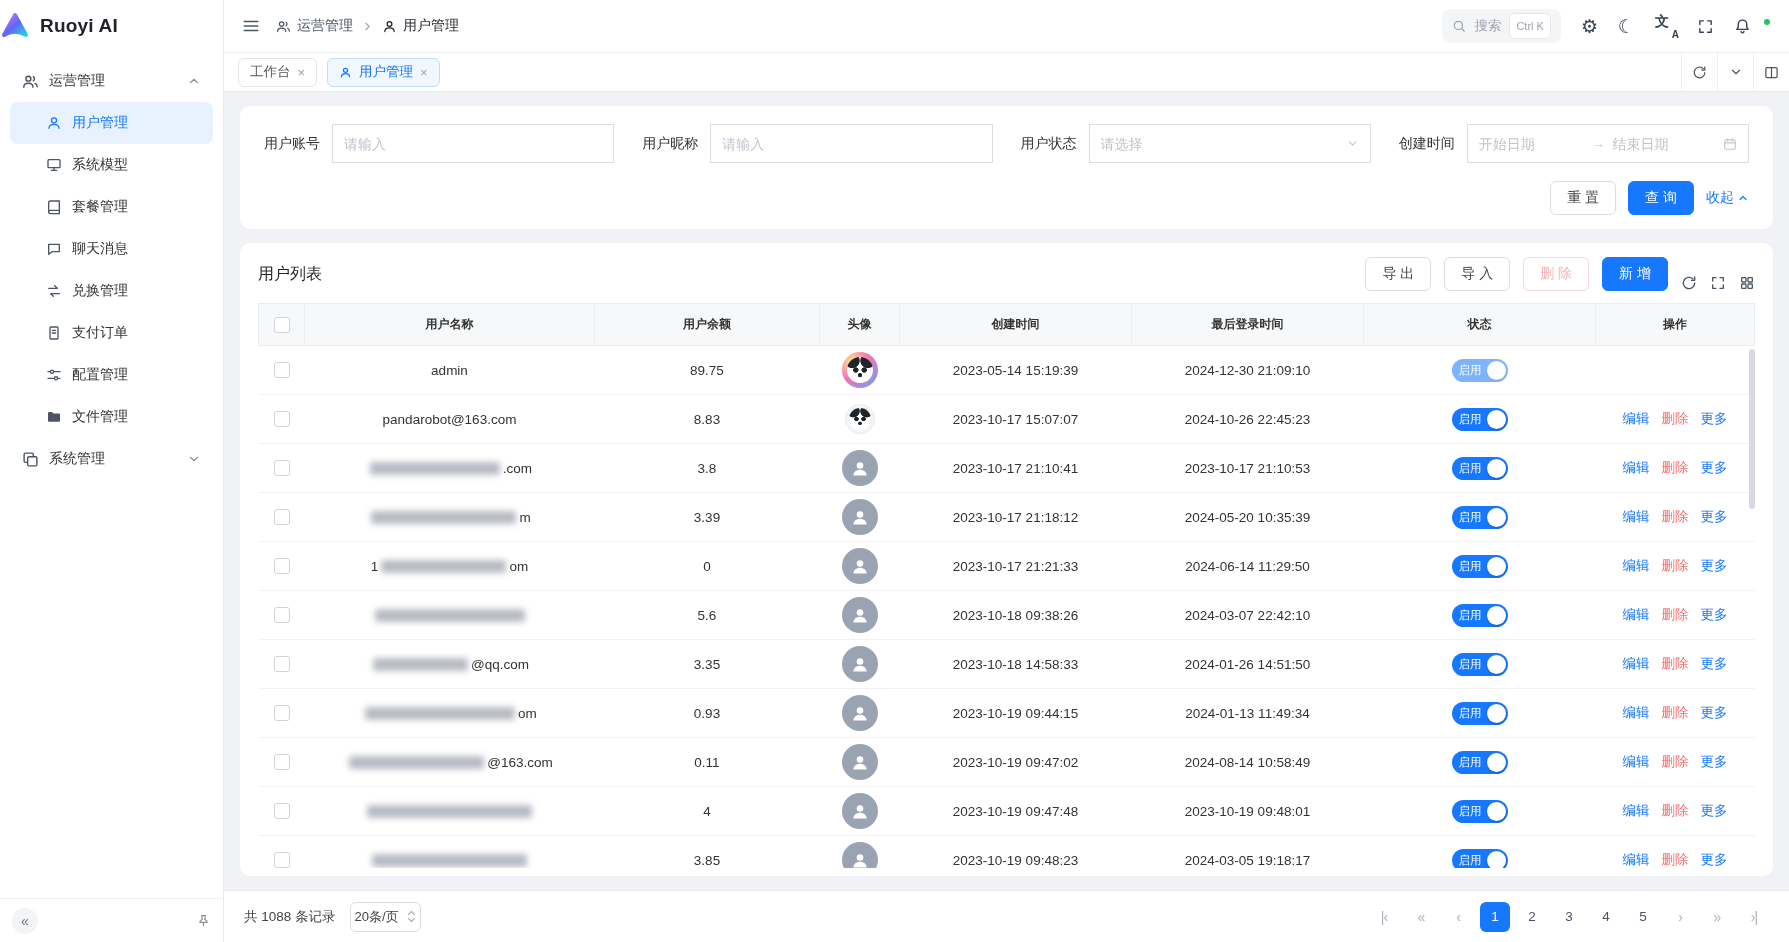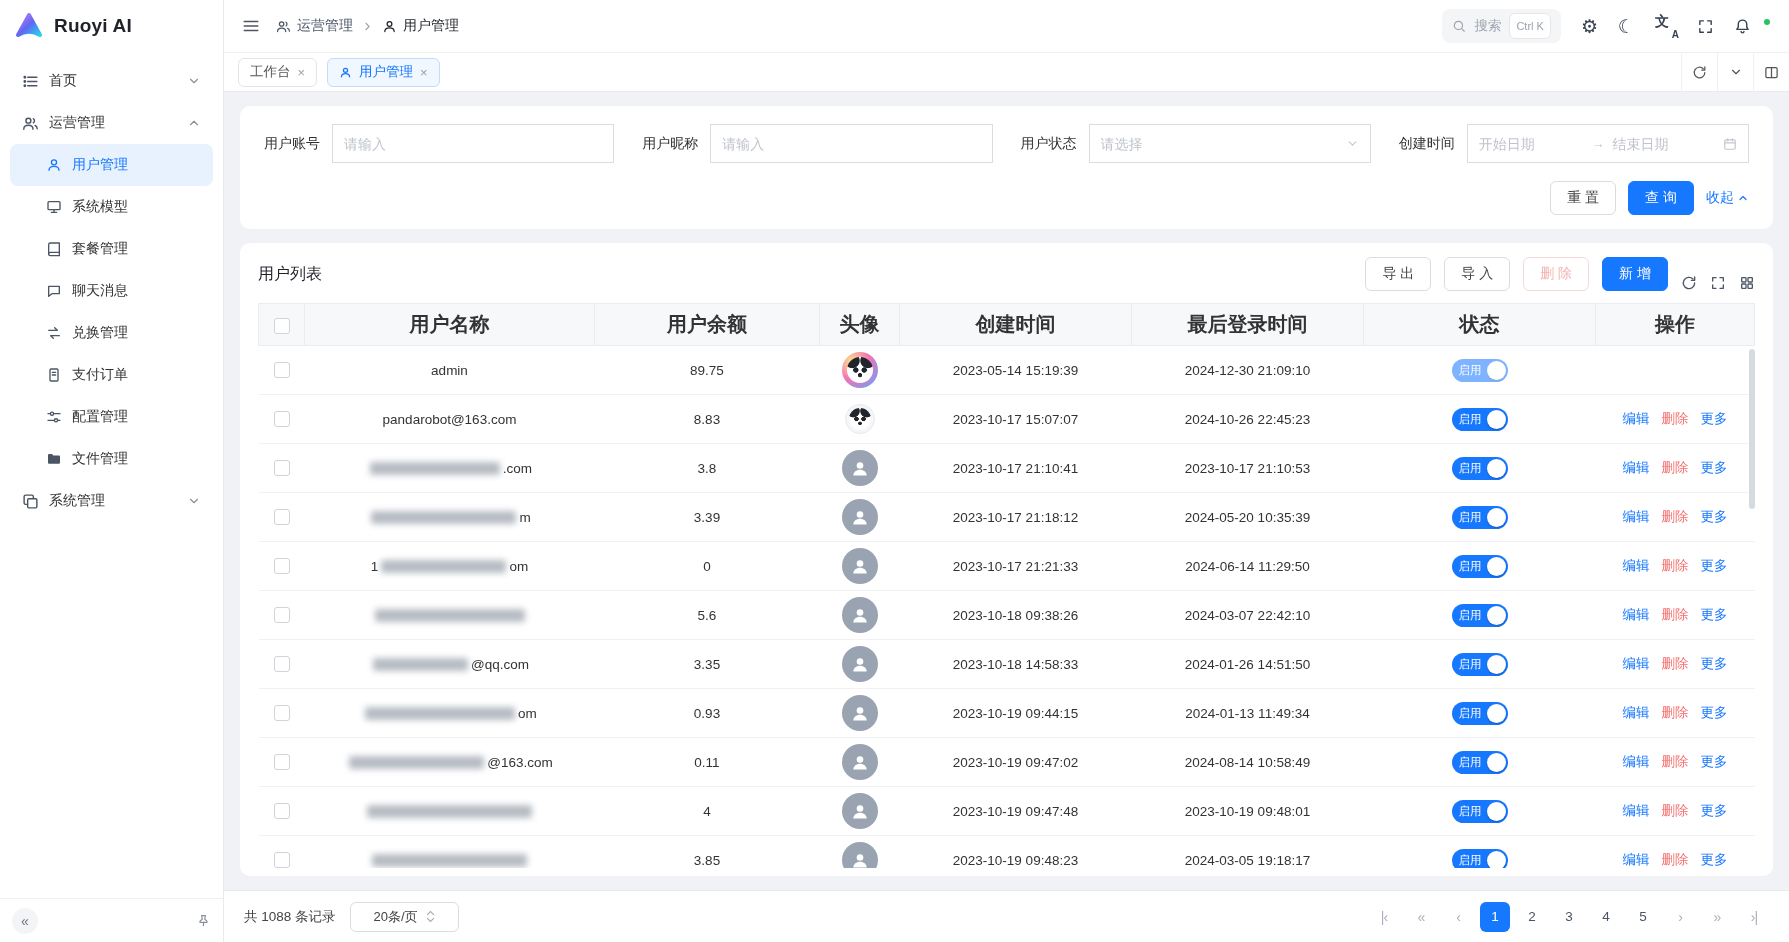--- a/index.html
+++ b/index.html
@@ -3,21 +3,21 @@
 <meta charset="utf-8">
 <style>
   *{box-sizing:border-box;margin:0;padding:0}
   html,body{width:1789px;height:942px;overflow:hidden}
   body{font-family:"Liberation Sans","DejaVu Sans",sans-serif;font-size:14px;color:#333;background:#f0f2f5}
   svg{display:block}
   .app{display:flex;height:100%}
 
   
   .sidebar{width:224px;min-width:224px;background:#fff;border-right:1px solid #e8eaed;display:flex;flex-direction:column}
-  .logo-row{height:52px;display:flex;align-items:center;gap:10px;padding:0 14px}
+  .logo-row{height:52px;display:flex;align-items:center;gap:10px;padding:0 0}
   .logo-text{font-size:19px;font-weight:700;color:#1f2329;letter-spacing:.2px}
   .menu{flex:1;padding:8px 10px;overflow:hidden}
   .menu-item{height:42px;display:flex;align-items:center;gap:10px;padding:0 12px;border-radius:8px;color:#333;cursor:pointer;font-size:14px}
   .menu-item .mi-icon{color:#4b5563;display:flex}
   .menu-item .chev{margin-left:auto;color:#8a9099;display:flex}
   .menu-item.active{background:#e8f2ff;color:#1677ff}
   .menu-item.active .mi-icon{color:#1677ff}
   .submenu .menu-item{padding-left:36px}
   .sidebar-foot{height:44px;border-top:1px solid #eef0f2;display:flex;align-items:center;justify-content:space-between;padding:0 12px}
   .collapse-btn{width:26px;height:26px;border-radius:50%;background:#f3f4f6;display:flex;align-items:center;justify-content:center;color:#6b7280;font-size:14px;cursor:pointer}
@@ -71,21 +71,21 @@
   .collapse-link{color:#1677ff;display:inline-flex;align-items:center;gap:3px;font-size:14px;cursor:pointer}
 
   
   .table-panel{flex:1;padding:14px 18px 8px;display:flex;flex-direction:column;min-height:0;position:relative}
   .table-head{display:flex;align-items:center;margin-bottom:12px}
   .table-title{font-size:16px;font-weight:400;color:#1f2329}
   .table-tools{margin-left:auto;display:flex;align-items:flex-end;gap:13px}
   .tool-icon{color:#4b5563;display:flex;cursor:pointer}
   .table-wrap{flex:1;overflow:hidden;position:relative}
   table{width:100%;border-collapse:collapse;table-layout:fixed}
-  thead th{background:#f7f8fa;height:42px;font-weight:700;color:#333;border:1px solid #e9ecf0;font-size:20px}
+  thead th{background:#f7f8fa;height:42px;font-weight:700;color:#333;border:1px solid #e9ecf0;font-size:12px}
   tbody td{height:49px;border:1px solid #f0f2f5;border-left:none;border-right:none;text-align:center;font-size:13.5px;color:#333;overflow:hidden;white-space:nowrap}
   .checkbox{display:inline-block;width:16px;height:16px;border:1px solid #cfd3da;border-radius:3px;background:#fff;cursor:pointer;vertical-align:middle}
   .mask{display:inline-block;height:13px;background:#b7bcc4;filter:blur(3px);border-radius:2px;vertical-align:middle;margin:0 3px}
   .row-avatar{display:inline-flex;width:36px;height:36px;border-radius:50%;align-items:center;justify-content:center;vertical-align:middle}
   .row-avatar.default{background:#99a3b1}
   .row-avatar.panda-photo{background:radial-gradient(circle at 28% 28%,#fde68a,#f472b6 48%,#60a5fa 88%)}
   .row-avatar.panda{background:#f5f6f8;border:1px solid #e7e9ec;width:30px;height:30px}
   .panda-face{width:26px;height:26px;border-radius:50%;background:
     radial-gradient(circle at 20% 14%,#20242b 23%,transparent 26%),
     radial-gradient(circle at 80% 14%,#20242b 23%,transparent 26%),
@@ -99,21 +99,21 @@
   .toggle .knob{position:absolute;right:2px;top:2px;width:19px;height:19px;border-radius:50%;background:#fff;box-shadow:0 1px 2px rgba(0,0,0,.25)}
   .toggle.muted{opacity:.55}
   .op-link{font-size:13.5px;margin:8px 6px;cursor:pointer;text-decoration:none}
   .op-link.edit,.op-link.more{color:#1677ff}
   .op-link.del{color:#f56c6c}
   .vscroll{position:absolute;right:0;top:46px;width:6px;height:160px;background:#d7dbe1;border-radius:3px}
 
   
   .footer{height:52px;background:#fff;border-top:1px solid #e8eaed;display:flex;align-items:center;padding:0 20px;gap:14px}
   .total-text{color:#444;font-size:13.5px}
-  .size-select{height:30px;border:1px solid #d9dce1;border-radius:6px;display:flex;align-items:center;padding:0 23px;gap:8px;font-size:13px;color:#444;cursor:pointer}
+  .size-select{height:30px;border:1px solid #d9dce1;border-radius:6px;display:flex;align-items:center;padding:0 4px;gap:8px;font-size:13px;color:#444;cursor:pointer}
   .size-select .ss-arrows{color:#aab0b9;display:flex;flex-direction:column;gap:1px}
   .pager{margin-left:auto;display:flex;align-items:center;gap:7px}
   .page-btn{min-width:30px;height:30px;border:none;background:transparent;border-radius:6px;display:inline-flex;align-items:center;justify-content:center;color:#4b5563;font-size:13.5px;cursor:pointer;font-family:inherit}
   .page-btn.icon{color:#aab0b9;font-size:14px;letter-spacing:-1px}
   .page-btn.active{background:#1677ff;color:#fff}
 </style>
 </head>
 <body>
 
 <div class="app">
@@ -129,38 +129,20 @@
                 <stop offset="1" stop-color="#22d3ee"></stop>
               </linearGradient>
             </defs>
             <path d="M15 4 L26 24 Q15 17.5 4 24 Z" fill="url(#lg)" stroke="url(#lg)" stroke-width="4" stroke-linejoin="round"></path>
           </svg>
       </span>
       <span class="logo-text">Ruoyi AI</span>
     </div>
 
     <nav class="menu">
-      <div class="menu-item">
-        <span class="mi-icon">
-            <svg width="17" height="17" viewBox="0 0 24 24" fill="none" stroke="currentColor" stroke-width="2" stroke-linecap="round">
-              <line x1="8" y1="6" x2="21" y2="6"></line>
-              <line x1="8" y1="12" x2="21" y2="12"></line>
-              <line x1="8" y1="18" x2="21" y2="18"></line>
-              <circle cx="4" cy="6" r="1" fill="currentColor"></circle>
-              <circle cx="4" cy="12" r="1" fill="currentColor"></circle>
-              <circle cx="4" cy="18" r="1" fill="currentColor"></circle>
-            </svg>
-          </span>
-        <span>首页</span>
-        <span class="chev">
-            <svg width="14" height="14" viewBox="0 0 24 24" fill="none" stroke="currentColor" stroke-width="2" stroke-linecap="round" stroke-linejoin="round">
-              <polyline points="6 9 12 15 18 9"></polyline>
-            </svg>
-          </span>
-      </div>
 
       <div class="menu-item">
         <span class="mi-icon">
             <svg width="17" height="17" viewBox="0 0 24 24" fill="none" stroke="currentColor" stroke-width="2" stroke-linecap="round">
               <circle cx="9" cy="8" r="3.5"></circle>
               <path d="M2.5 20c0-3.6 2.9-5.5 6.5-5.5s6.5 1.9 6.5 5.5"></path>
               <path d="M16 5.2a3.5 3.5 0 010 5.9"></path>
               <path d="M18.5 14.8c2 .8 3 2.3 3 4.7"></path>
             </svg>
           </span>

